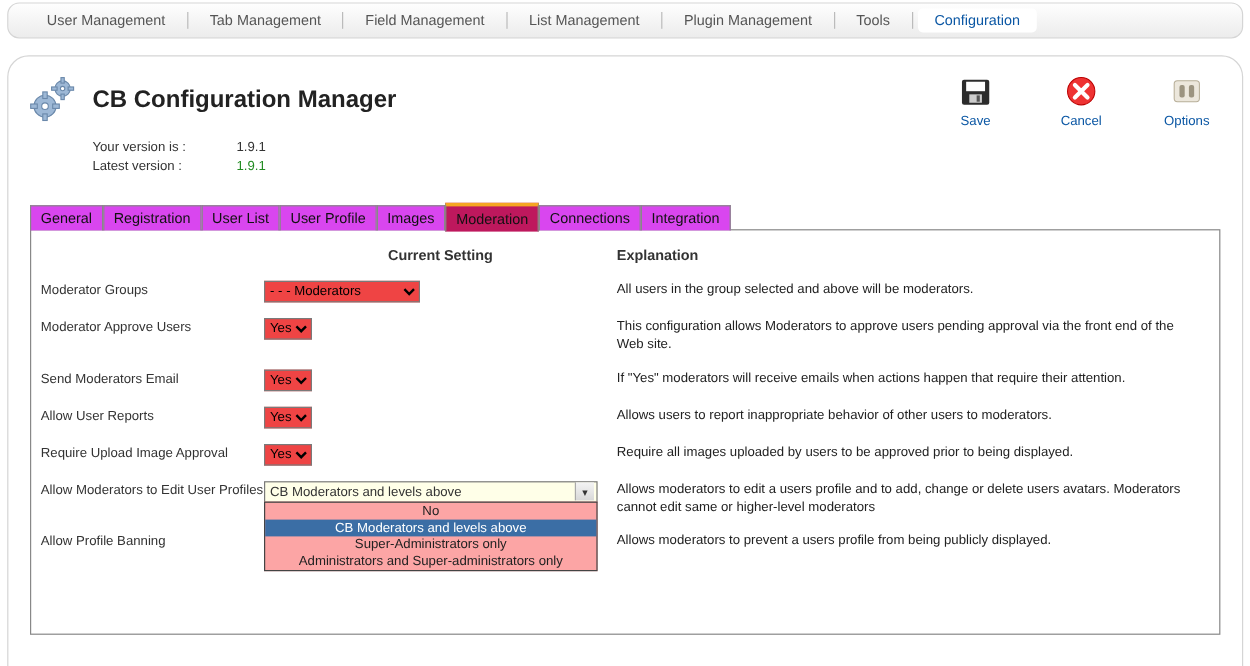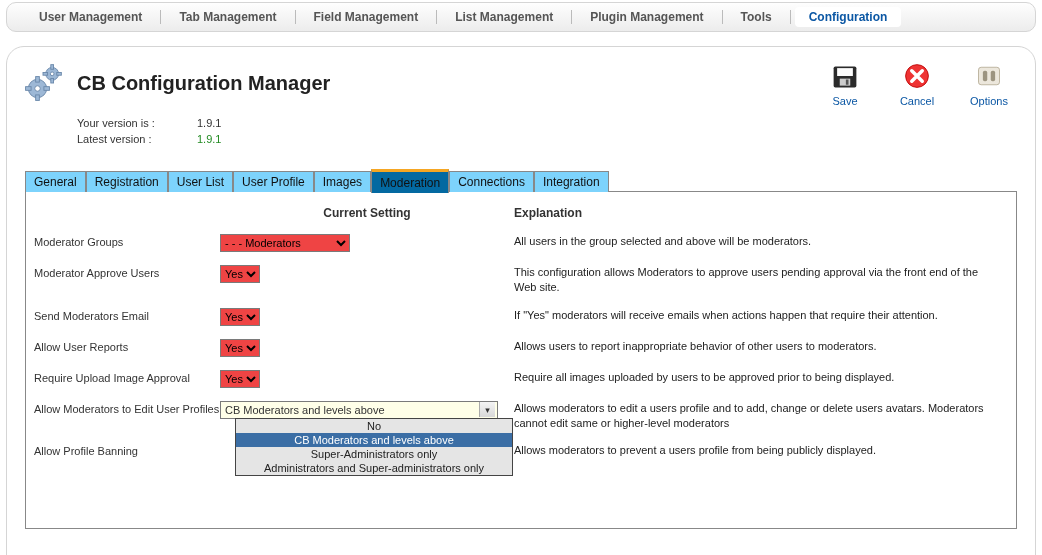--- a/index.html
+++ b/index.html
@@ -27,21 +27,21 @@
     align-items: center;
   }
   .topnav li {
     display: flex;
     align-items: center;
   }
   .topnav a {
     display: inline-block;
     padding: 3px 14px;
     font-size: 12px;
-    font-weight: bold;
+    font-weight: normal;
     color: #555;
     text-decoration: none;
     text-align: right;
   }
   .topnav li.active a {
     background: #fff;
     color: #0b57a4;
     border-radius: 4px;
   }
   .topnav .sep {
@@ -72,21 +72,21 @@
     flex: 1;
   }
   .gear-icon { width: 44px; height: 44px; margin-right: 12px; }
   .page-title {
     font-size: 20px;
     font-weight: bold;
     color: #222;
   }
   .actions {
     display: flex;
-    gap: 24px;
+    gap: 40px;
     padding-right: 8px;
   }
   .action-btn {
     display: flex;
     flex-direction: column;
     align-items: center;
     width: 48px;
     cursor: pointer;
     font-size: 11px;
     color: #0b57a4;
@@ -111,30 +111,30 @@
   .tabs {
     display: flex;
     align-items: flex-end;
     margin-left: 4px;
     position: relative;
     top: 1px;
   }
   .tab {
     border: 1px solid #888;
     border-bottom: none;
-    background: #7dd3fc;
+    background: #d946ef;
     padding: 3px 8px 3px 8px;
     font-size: 12px;
     margin-right: 0px;
     color: #111;
     cursor: pointer;
     position: relative;
   }
   .tab.active {
-    background: #0369a1;
+    background: #be185d;
     border-top: 3px solid #f5a623;
     padding-top: 4px;
     z-index: 2;
     top: 1px;
   }
 
   .tab-body {
     border: 1px solid #888;
     padding: 14px 18px 22px 8px;
     margin-left: 4px;
@@ -190,24 +190,24 @@
   .combo-display .arrow {
     width: 15px; height: 15px;
     background: linear-gradient(#f4f4f4,#d8d8d8);
     border-left: 1px solid #aaa;
     display: flex; align-items: center; justify-content: center;
     font-size: 9px;
     color: #333;
   }
   .combo-list {
     position: absolute;
-    left: 15px; top: 17px;
+    left: 0; top: 17px;
     width: 276px;
     border: 1px solid #444;
-    background: #e5e5e5;
+    background: #fca5a5;
     z-index: 50;
   }
   .combo-opt {
     padding: 1px 4px;
     font-size: 11px;
     color: #222;
     cursor: pointer;
   }
   .combo-opt.selected {
     background: #3b6ea5;

